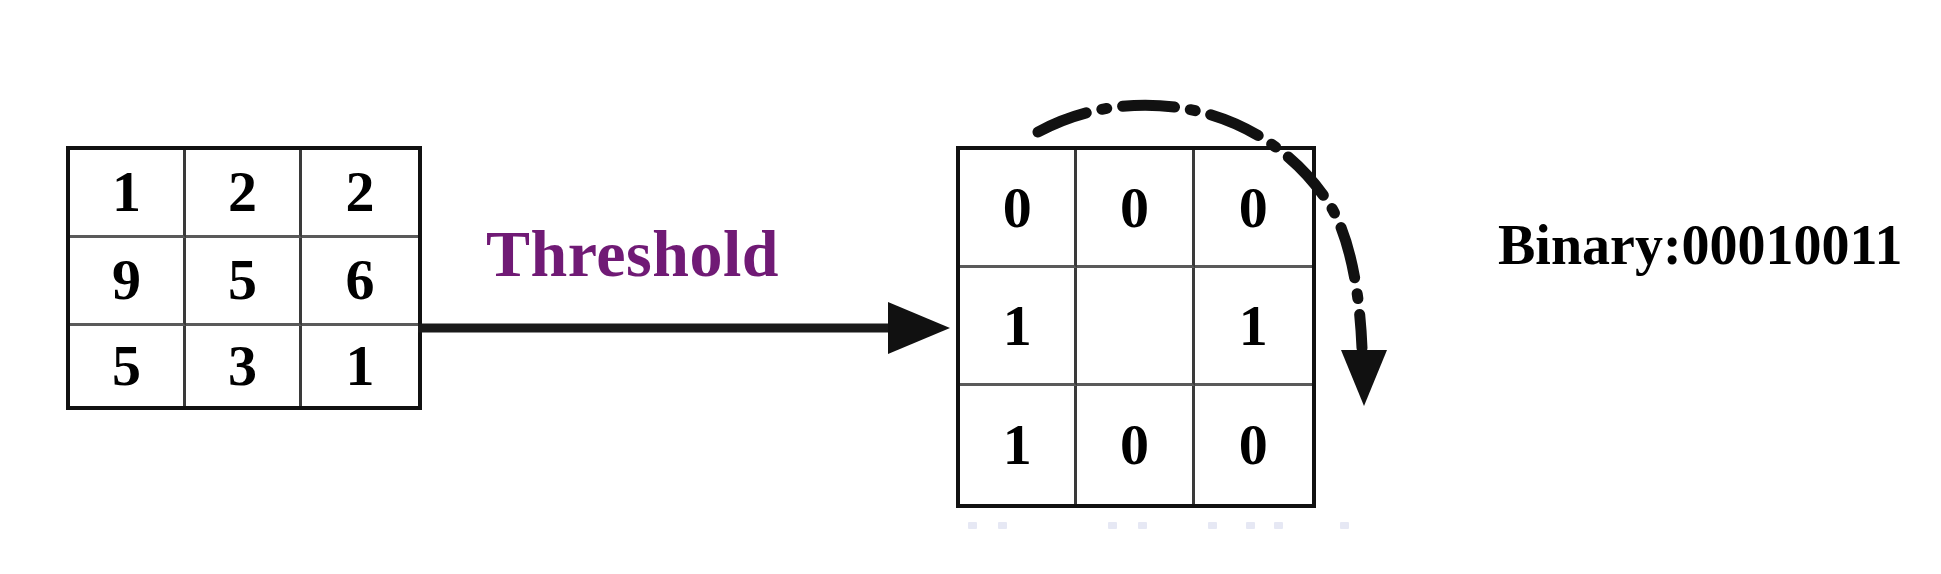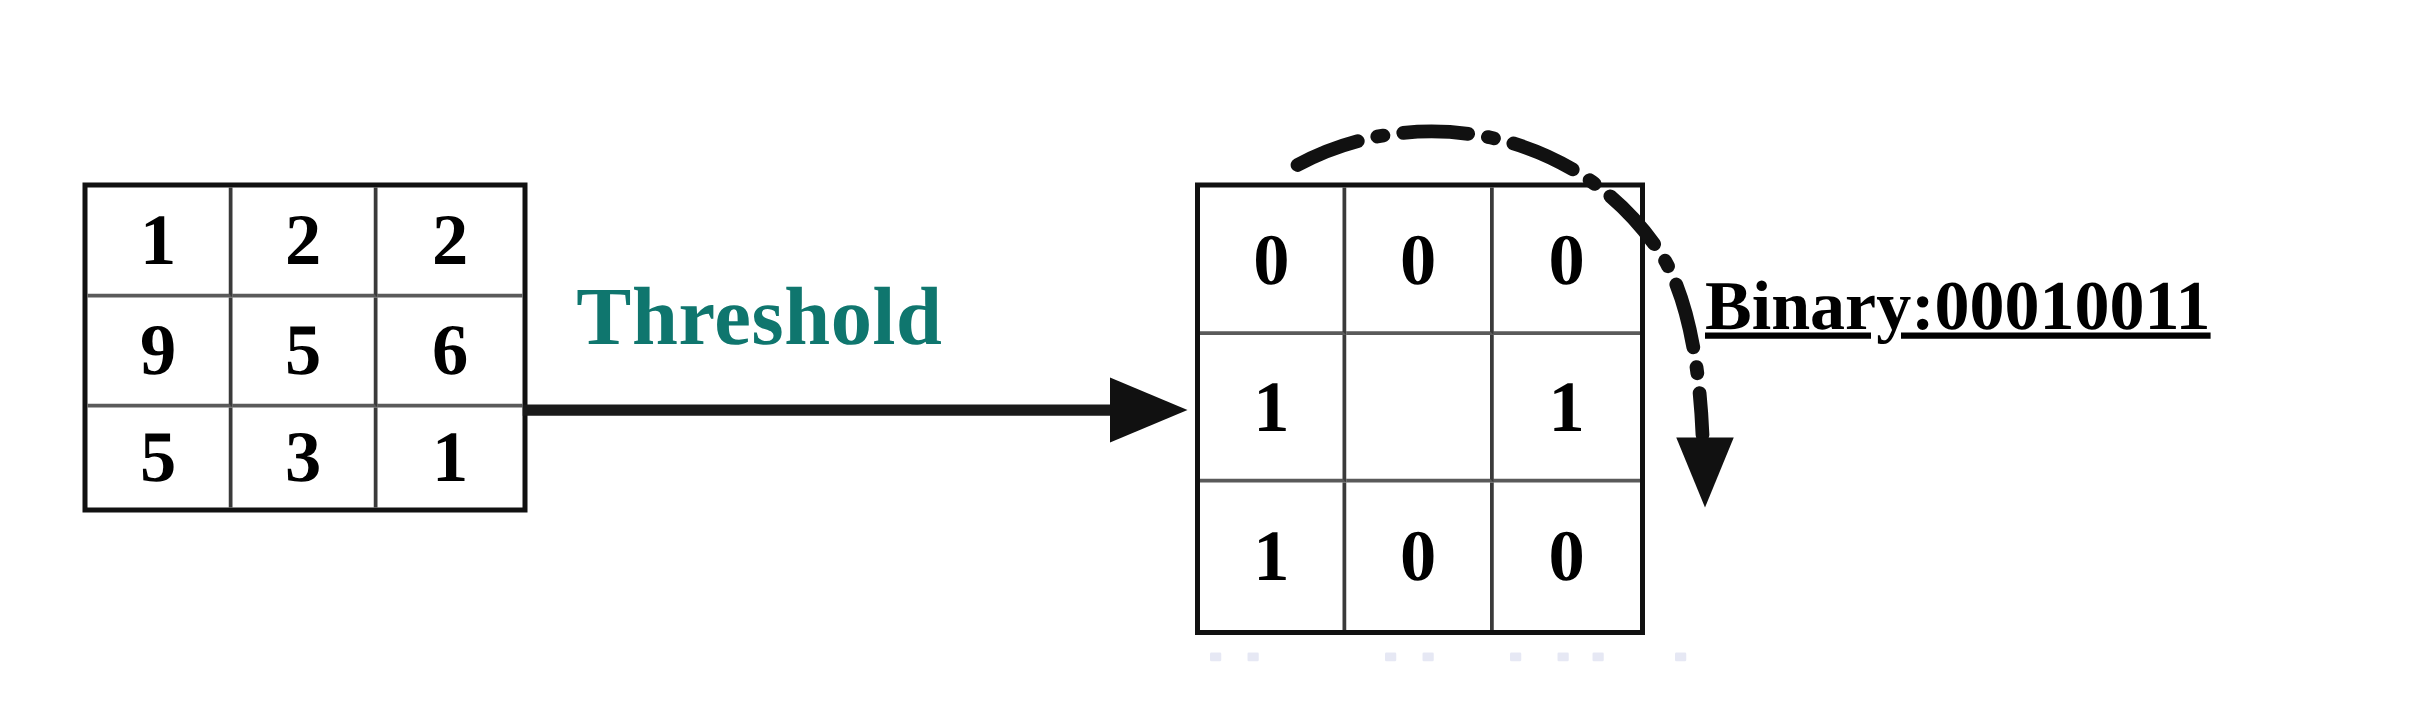--- a/index.html
+++ b/index.html
@@ -56,26 +56,26 @@
     left: 956px;
     top: 146px;
     width: 360px;
     height: 362px;
   }
   #grid-binary .cell { font-size: 58px; }
 
   
   #threshold-label {
     position: absolute;
-    left: 461px;
+    left: 486px;
     top: 216px;
     font-size: 66px;
     font-weight: bold;
     letter-spacing: 0.5px;
-    color: #0f766e;
+    color: #701a75;
     white-space: nowrap;
   }
 
   
   #threshold-arrow {
     position: absolute;
     left: 418px;
     top: 292px;
     width: 540px;
     height: 72px;
@@ -86,28 +86,27 @@
     position: absolute;
     left: 1010px;
     top: 50px;
     width: 400px;
     height: 380px;
   }
 
   
   #result-text {
     position: absolute;
-    left: 1364px;
+    left: 1498px;
     top: 212px;
     color: #000000;
     font-size: 56px;
     font-weight: bold;
     line-height: 1.18;
     white-space: nowrap;
-    text-decoration: underline;
   }
   #result-text .line { display: block; }
 
   
   #scan-artifacts {
     position: absolute;
     left: 960px;
     top: 520px;
     width: 420px;
     height: 14px;

